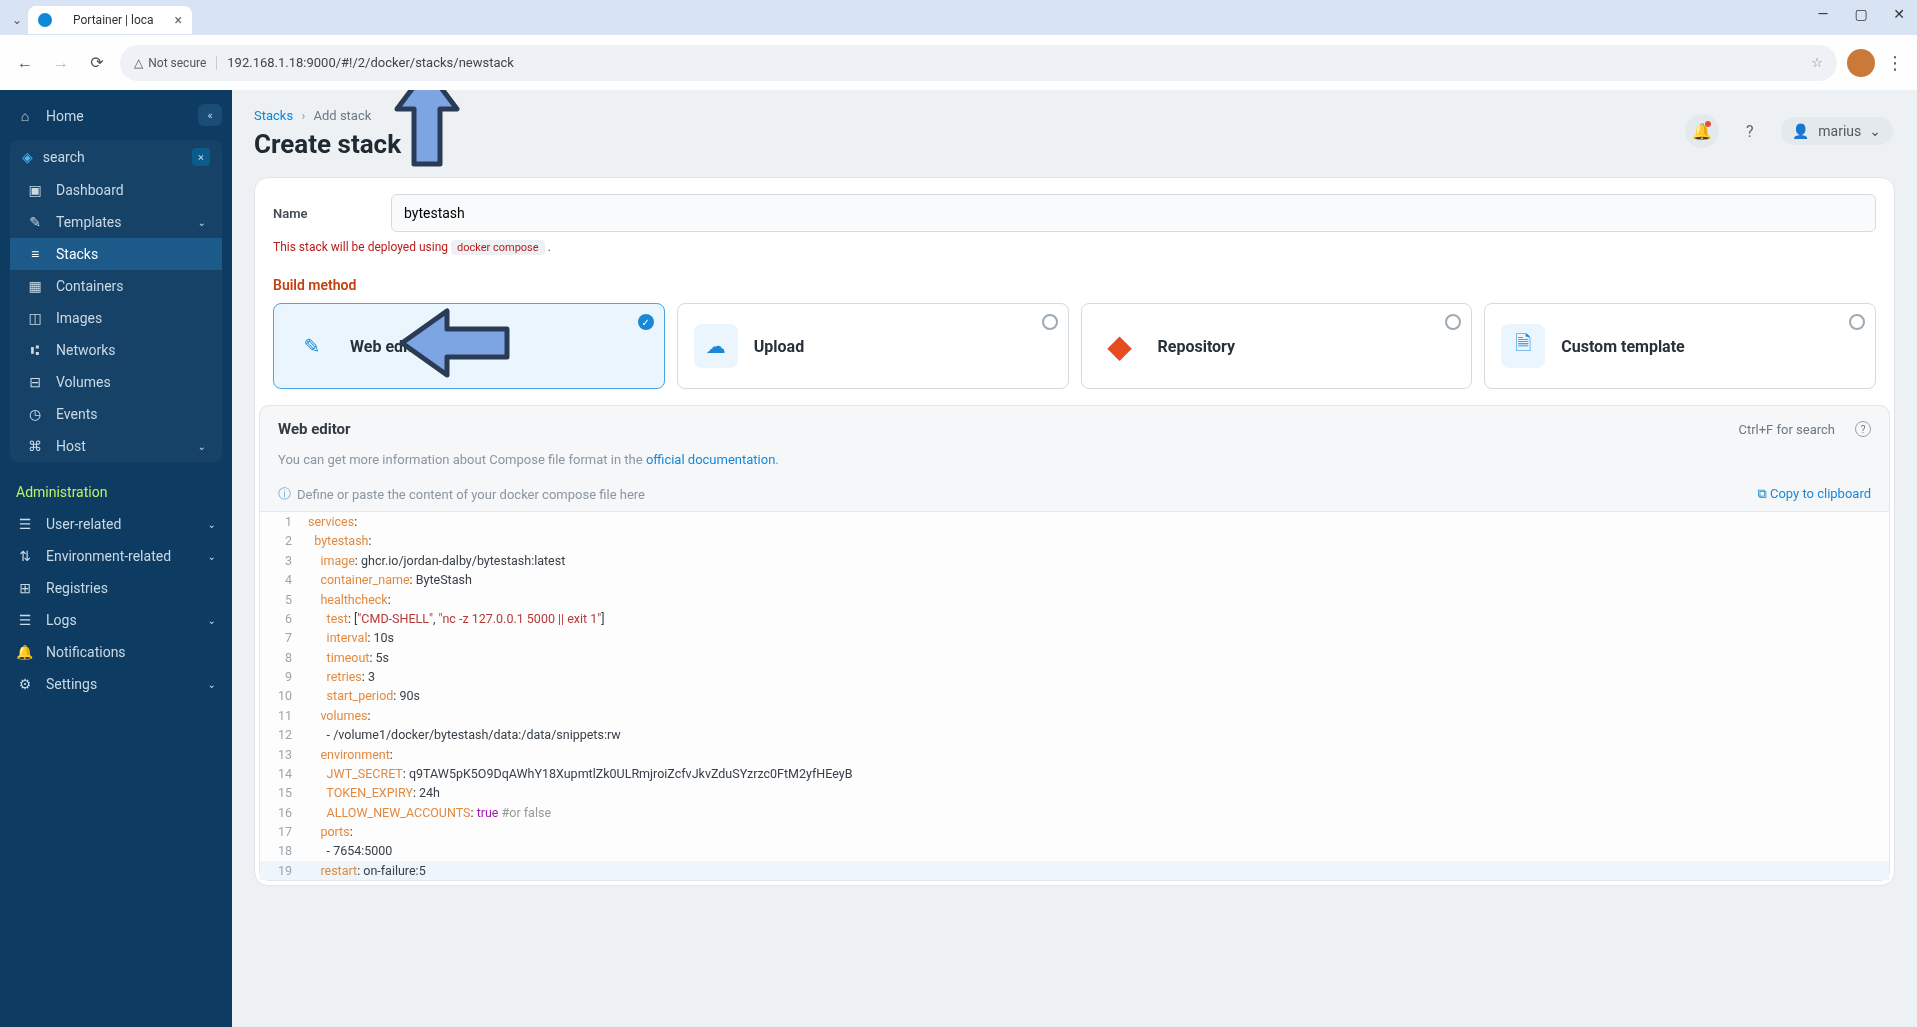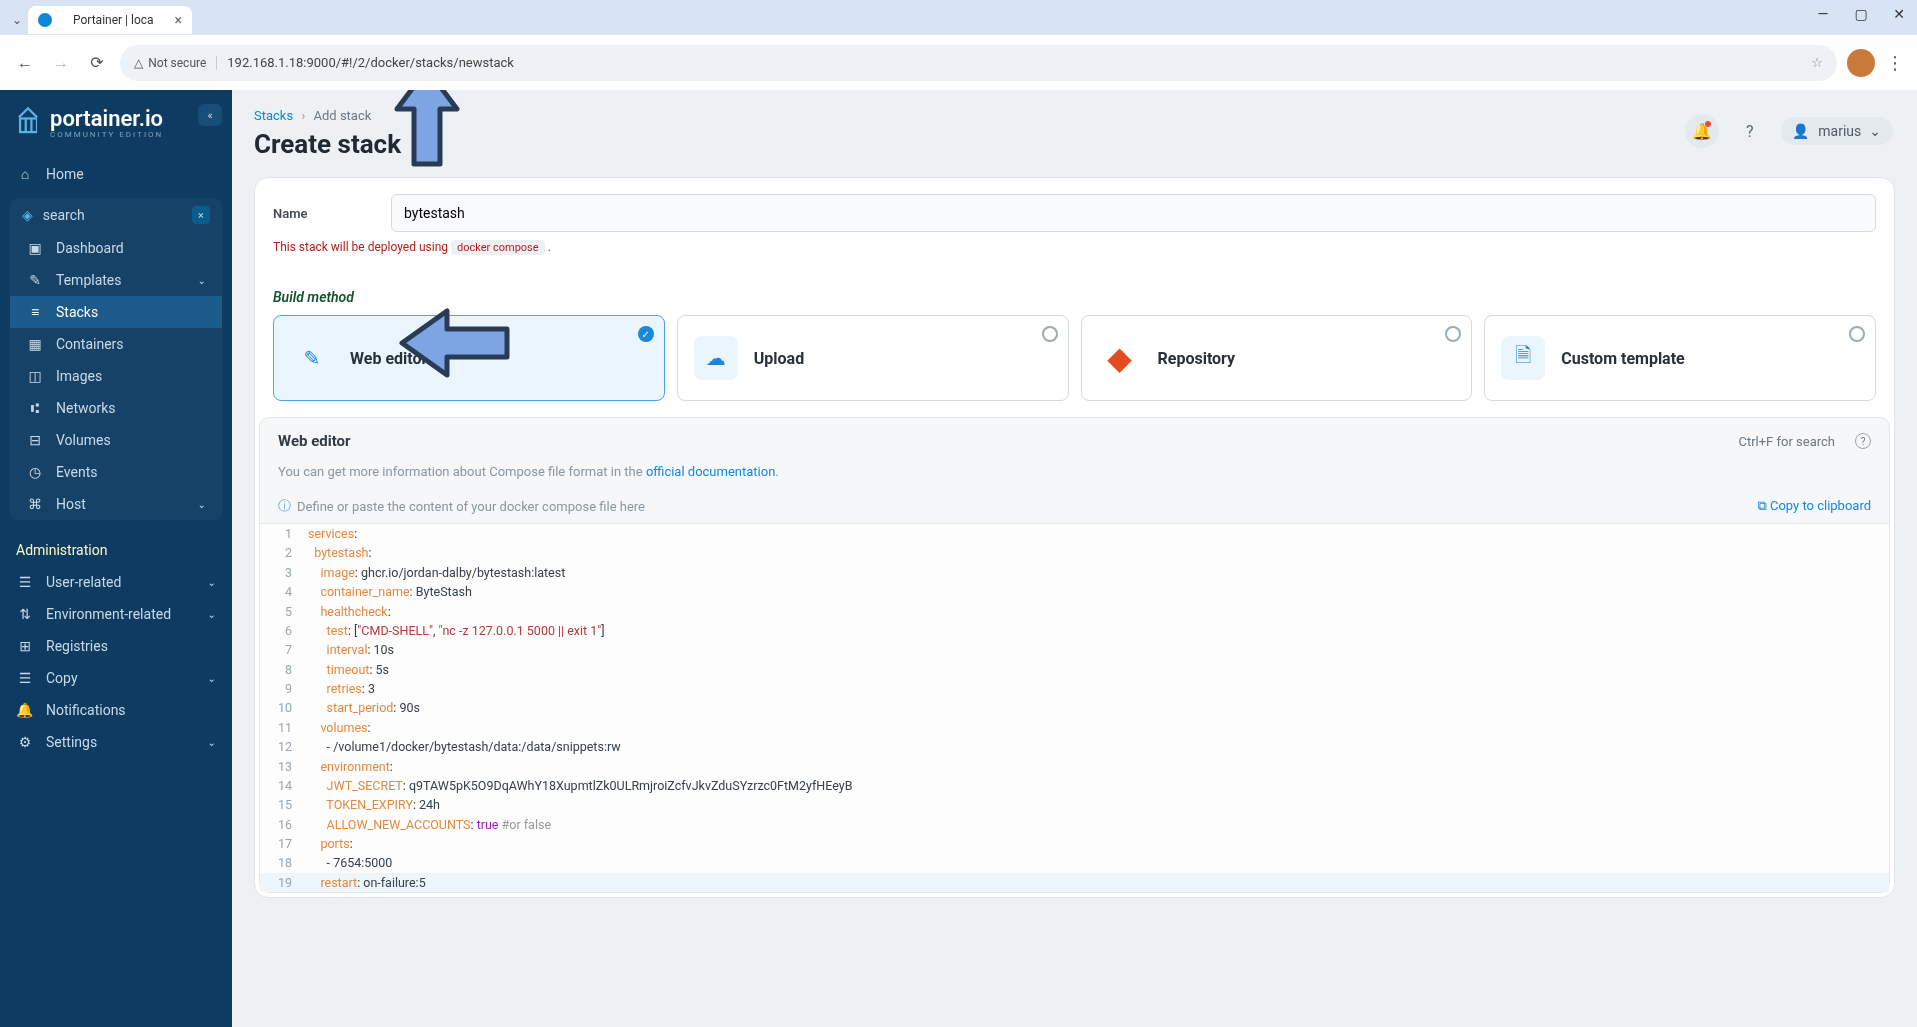--- a/index.html
+++ b/index.html
@@ -31,21 +31,21 @@
   .brand-text { font-size: 22px; font-weight: 600; color: #fff; line-height: 1; }
   .brand-sub { font-size: 8px; letter-spacing: 2px; color: #7da2bd; }
   .collapse-btn { position: absolute; right: 10px; top: 14px; background: #1a4d76; width: 24px; height: 22px; border-radius: 6px; display: flex; align-items: center; justify-content: center; font-size: 11px; }
   .side-item { display: flex; align-items: center; gap: 12px; padding: 8px 16px; font-size: 14px; cursor: pointer; }
   .side-item.active { background: #1c5a8a; color: #fff; }
   .side-item .icon { width: 18px; text-align: center; }
   .side-item .chev { margin-left: auto; font-size: 10px; }
   .side-group { margin: 8px 10px; border-radius: 8px; overflow: hidden; background: rgba(255,255,255,0.04); }
   .side-group-head { display: flex; align-items: center; gap: 10px; padding: 8px 12px; font-size: 14px; position: relative; }
   .side-group-head .close-pill { margin-left: auto; background: #0a5c8c; border-radius: 4px; width: 18px; height: 18px; font-size: 11px; display: flex; align-items: center; justify-content: center; }
-  .side-section-label { padding: 14px 16px 8px; font-size: 14px; color: #fef9c3; }
+  .side-section-label { padding: 14px 16px 8px; font-size: 14px; color: #bef264; }
 
   
   .main { flex: 1; overflow-y: auto; background: #edf1f4; padding: 18px 22px; position: relative; }
   .breadcrumb { font-size: 13px; color: #0d87d6; }
   .breadcrumb .sep { color: #8896a3; margin: 0 5px; }
   .breadcrumb .cur { color: #6b7885; }
   .page-title-row { display: flex; align-items: center; margin-top: 6px; }
   .page-title { font-size: 26px; font-weight: 700; color: #202a33; display: flex; align-items: center; gap: 10px; }
   .page-title .refresh { font-size: 20px; color: #55616c; }
   .header-actions { position: absolute; right: 24px; top: 24px; display: flex; align-items: center; gap: 14px; }
@@ -55,21 +55,21 @@
   .user-chip { display: flex; align-items: center; gap: 8px; background: #e3e9ed; padding: 6px 12px; border-radius: 18px; font-size: 14px; color: #4f5a63; }
 
   .card { background: #fff; border: 1px solid #dfe5ea; border-radius: 14px; margin-top: 18px; overflow: hidden; }
   .card-pad { padding: 16px 18px; }
   .form-row { display: flex; align-items: center; gap: 20px; }
   .form-label { width: 98px; color: #444d55; font-size: 13px; font-weight: 600; }
   .text-input { flex: 1; border: 1px solid #d3dbe1; border-radius: 6px; padding: 10px 12px; font-size: 14px; background: #f8fafb; }
   .hint { font-size: 12px; color: #b91c1c; margin-top: 8px; }
   .hint code { background: #edf1f4; padding: 1px 6px; border-radius: 4px; font-size: 11px; }
 
-  .section-heading { font-size: 14px; font-weight: 600; color: #14532d; margin: 35px 0 10px; font-style: italic; }
+  .section-heading { font-size: 14px; font-weight: 600; color: #c2410c; margin: 23px 0 10px; }
   .method-grid { display: grid; grid-template-columns: repeat(4, 1fr); gap: 12px; }
   .method-card { border: 1px solid #d3dbe1; border-radius: 8px; padding: 20px 16px; display: flex; align-items: center; gap: 16px; position: relative; background: #fff; cursor: pointer; }
   .method-card.selected { border-color: #4aa6e0; background: #eaf5fd; }
   .method-card .radio { position: absolute; top: 10px; right: 10px; width: 16px; height: 16px; border-radius: 50%; border: 2px solid #9daab3; }
   .method-card.selected .radio { border: none; background: #1a88d6; display: flex; align-items: center; justify-content: center; }
   .method-card.selected .radio::after { content: '✓'; color: #fff; font-size: 10px; }
   .method-icon { width: 44px; height: 44px; border-radius: 8px; display: flex; align-items: center; justify-content: center; font-size: 20px; }
   .method-card .label { font-size: 16px; font-weight: 700; color: #28313a; }
   .mi-edit { background: #eaf5fd; color: #1a88d6; }
   .mi-upload { background: #eaf5fd; color: #1a88d6; }
@@ -129,33 +129,20 @@
     </div>
     <div class="avatar-btn"></div>
     <div class="menu-btn">⋮</div>
   </div>
 </div>
 
 <div class="app">
 
   <div class="sidebar">
     <div class="collapse-btn">«</div>
-    <div class="brand">
-      <svg class="brand-logo" viewBox="0 0 24 30">
-          <path fill="#5bb0e4" d="M4 10h16v14H4z"></path>
-          <path stroke="#5bb0e4" stroke-width="2" fill="none" d="M4 10 L12 2 L20 10"></path>
-          <rect x="6" y="12" width="3" height="10" fill="#0e3b61"></rect>
-          <rect x="11" y="12" width="3" height="10" fill="#0e3b61"></rect>
-          <rect x="16" y="12" width="3" height="10" fill="#0e3b61"></rect>
-        </svg>
-      <div>
-        <div class="brand-text">portainer.io</div>
-        <div class="brand-sub">COMMUNITY EDITION</div>
-      </div>
-    </div>
     <div class="side-item">
       <span class="icon">⌂</span>
       <span>Home</span>
     </div>
 
     <div class="side-group">
       <div class="side-group-head">
         <span style="color:#4fb6f0">◈</span>
         <span>search</span>
         <span class="close-pill">×</span>
@@ -213,21 +200,21 @@
           <span class="icon">⇅</span>
           <span>Environment-related</span>
           <span class="chev">⌄</span>
         </div>
         <div class="side-item">
           <span class="icon">⊞</span>
           <span>Registries</span>
         </div>
         <div class="side-item">
           <span class="icon">☰</span>
-          <span>Copy</span>
+          <span>Logs</span>
           <span class="chev">⌄</span>
         </div>
         <div class="side-item">
           <span class="icon">🔔</span>
           <span>Notifications</span>
         </div>
         <div class="side-item">
           <span class="icon">⚙</span>
           <span>Settings</span>
           <span class="chev">⌄</span>

